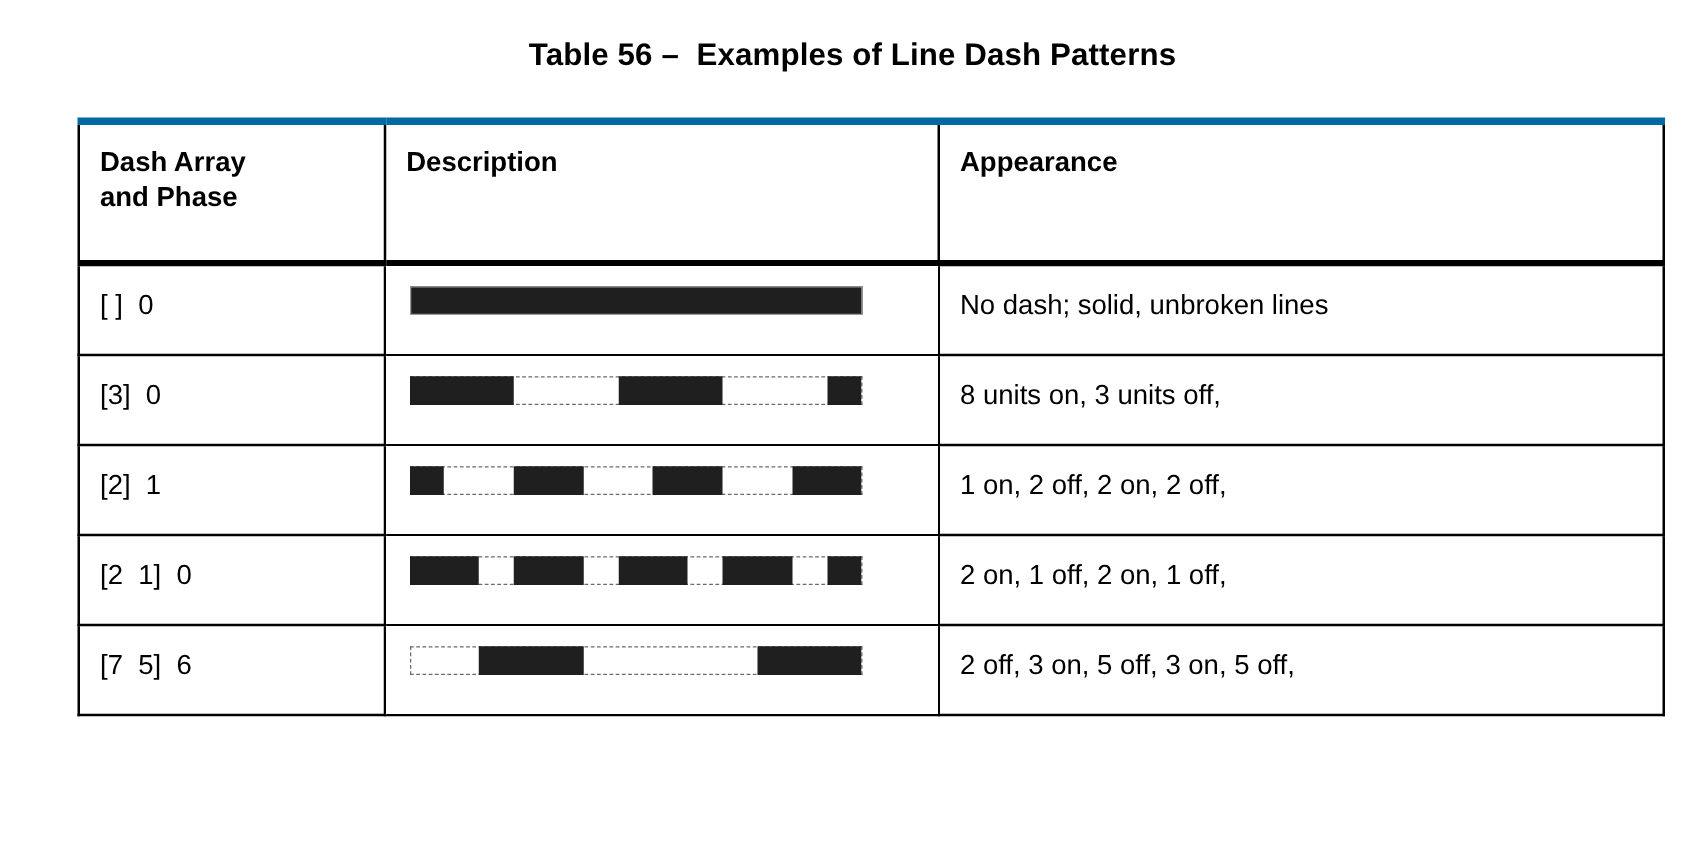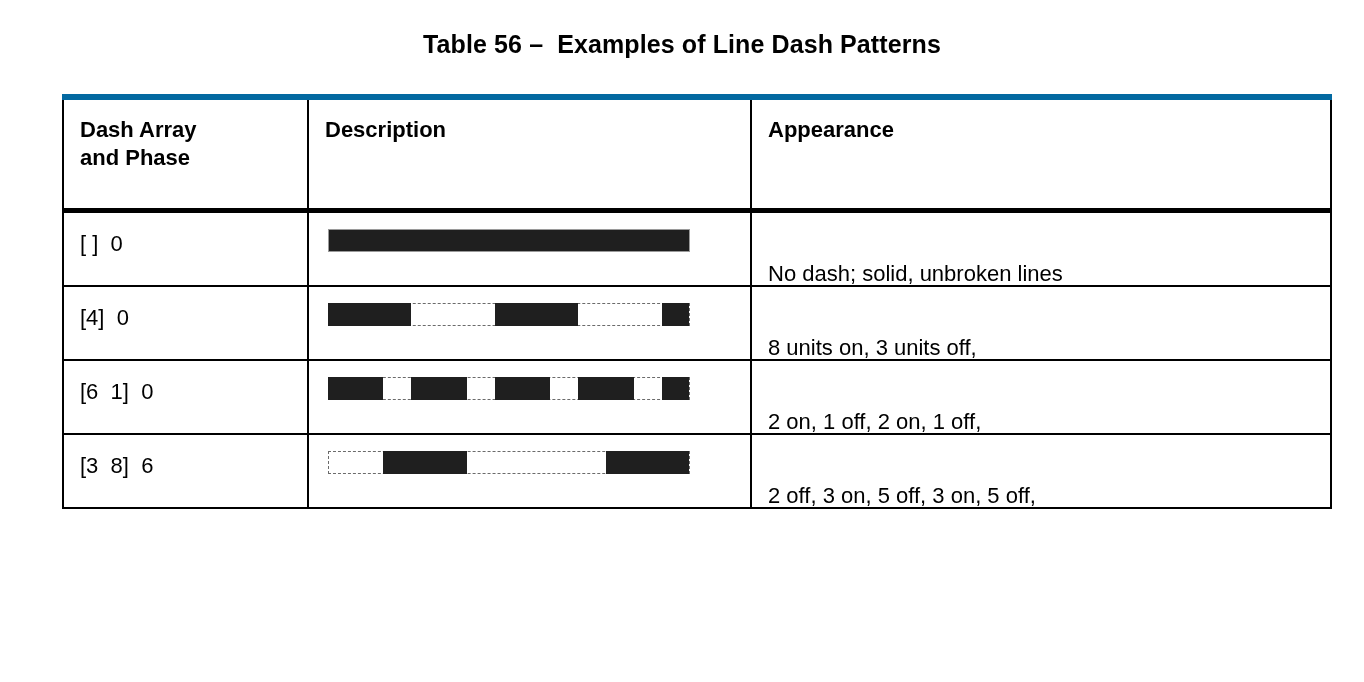--- a/index.html
+++ b/index.html
@@ -84,21 +84,20 @@
     padding: 20px 0 0 16px;
     white-space: pre;
     font-family: "Liberation Sans", sans-serif;
   }
 
   .cell-descr .descr-text {
     font-size: 22px;
     line-height: 1;
     padding: 20px 0 0 16px;
     white-space: pre;
-    margin-top: 30px;
   }
 
   .cell-appearance { position: relative; }
 
   
   .dash-strip {
     position: relative;
     margin: 16px 0 0 19px;
     width: 362px;
     height: 23px;
@@ -151,53 +150,69 @@
           </td>
           <td class="cell-appearance">
             <div class="dash-strip solid"></div>
           </td>
           <td class="cell-descr">
             <div class="descr-text">No dash; solid, unbroken lines</div>
           </td>
         </tr>
         <tr>
           <td class="cell-array">
-            <div class="array-text">[4]  0</div>
+            <div class="array-text">[3]  0</div>
           </td>
           <td class="cell-appearance">
             <div class="dash-strip">
               <div class="dash-seg" style="left: -1.5px; width: 83.5385px;"></div>
               <div class="dash-seg" style="left: 165.577px; width: 83.5385px;"></div>
               <div class="dash-seg" style="left: 332.654px; width: 27.8462px;"></div>
             </div>
           </td>
           <td class="cell-descr">
             <div class="descr-text">8 units on, 3 units off,</div>
           </td>
         </tr>
         <tr>
           <td class="cell-array">
-            <div class="array-text">[6  1]  0</div>
+            <div class="array-text">[2]  1</div>
+          </td>
+          <td class="cell-appearance">
+            <div class="dash-strip">
+              <div class="dash-seg" style="left: -1.5px; width: 27.8462px;"></div>
+              <div class="dash-seg" style="left: 82.0385px; width: 55.6923px;"></div>
+              <div class="dash-seg" style="left: 193.423px; width: 55.6923px;"></div>
+              <div class="dash-seg" style="left: 304.808px; width: 55.6923px;"></div>
+            </div>
+          </td>
+          <td class="cell-descr">
+            <div class="descr-text">1 on, 2 off, 2 on, 2 off,</div>
+          </td>
+        </tr>
+        <tr>
+          <td class="cell-array">
+            <div class="array-text">[2  1]  0</div>
           </td>
           <td class="cell-appearance">
             <div class="dash-strip">
               <div class="dash-seg" style="left: -1.5px; width: 55.6923px;"></div>
               <div class="dash-seg" style="left: 82.0385px; width: 55.6923px;"></div>
               <div class="dash-seg" style="left: 165.577px; width: 55.6923px;"></div>
               <div class="dash-seg" style="left: 249.115px; width: 55.6923px;"></div>
               <div class="dash-seg" style="left: 332.654px; width: 27.8462px;"></div>
             </div>
           </td>
           <td class="cell-descr">
             <div class="descr-text">2 on, 1 off, 2 on, 1 off,</div>
           </td>
         </tr>
         <tr>
           <td class="cell-array">
-            <div class="array-text">[3  8]  6</div>
+            <div class="array-text">[7  5]  6</div>
           </td>
           <td class="cell-appearance">
             <div class="dash-strip">
               <div class="dash-seg" style="left: 54.1923px; width: 83.5385px;"></div>
               <div class="dash-seg" style="left: 276.962px; width: 83.5385px;"></div>
             </div>
           </td>
           <td class="cell-descr">
             <div class="descr-text">2 off, 3 on, 5 off, 3 on, 5 off,</div>
           </td>

